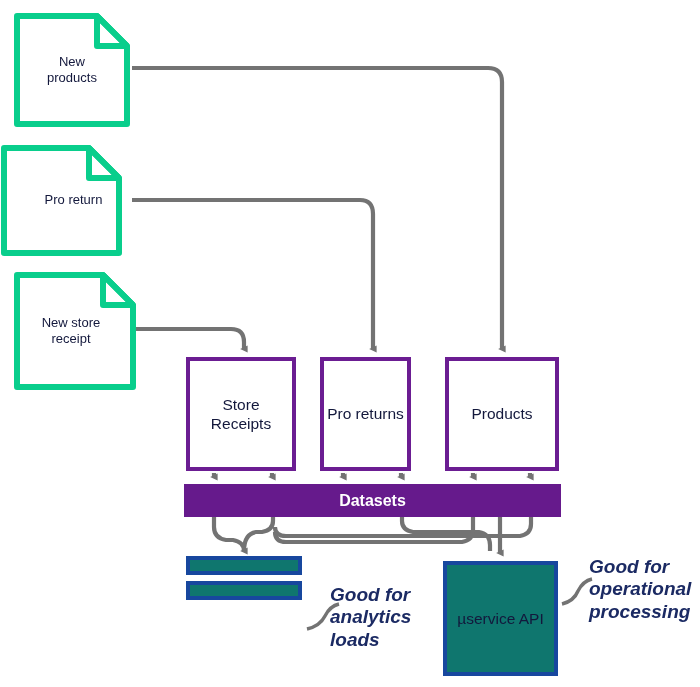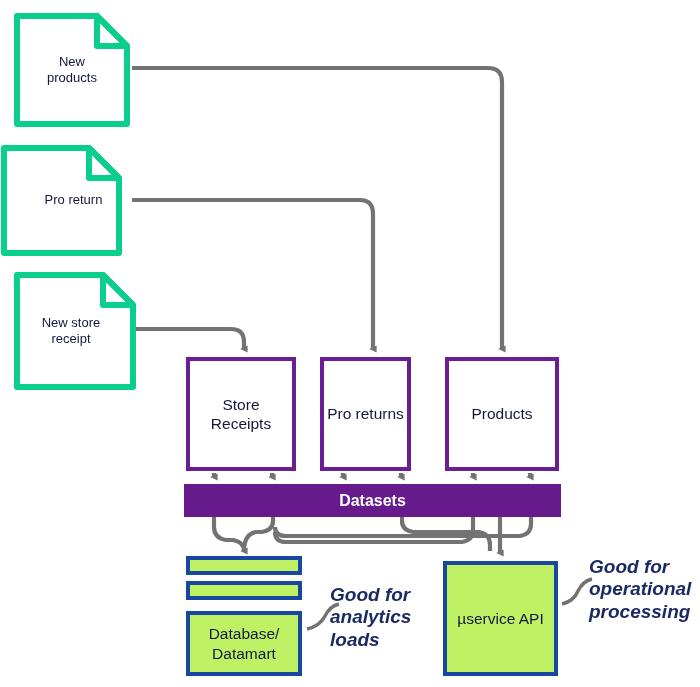--- a/index.html
+++ b/index.html
@@ -73,21 +73,21 @@
     justify-content: center;
     font-size: 16px;
     font-weight: bold;
     z-index: 3;
   }
 
   
   .sink {
     position: absolute;
     box-sizing: border-box;
-    background: #bef264;
+    background: #0f766e;
     border: 4px solid #17479e;
     display: flex;
     align-items: center;
     justify-content: center;
     text-align: center;
     color: #13183c;
     font-size: 15.5px;
     line-height: 1.25;
     z-index: 3;
     white-space: pre-line;
@@ -185,22 +185,20 @@
   <div class="ent" style="left:320px; top:357px; width:91px; height:114px;">Pro returns</div>
 
   <div class="ent" style="left:445px; top:357px; width:114px; height:114px;">Products</div>
 
   <div id="datasets-bar" style="left:184px; top:484px; width:377px; height:33px;">Datasets</div>
 
   <div class="sink slim" style="left:186px; top:556px; width:116px; height:19px;"></div>
 
   <div class="sink slim" style="left:186px; top:581px; width:116px; height:19px;"></div>
 
-  <div class="sink" style="left:186px; top:611px; width:116px; height:65px;">Database/
-Datamart</div>
 
   <div class="sink" style="left:443px; top:561px; width:115px; height:115px;">µservice API</div>
 
   <div class="note" style="left:330px; top:584px;">Good for
 analytics
 loads</div>
 
   <div class="note" style="left:589px; top:556px;">Good for
 operational
 processing</div>

